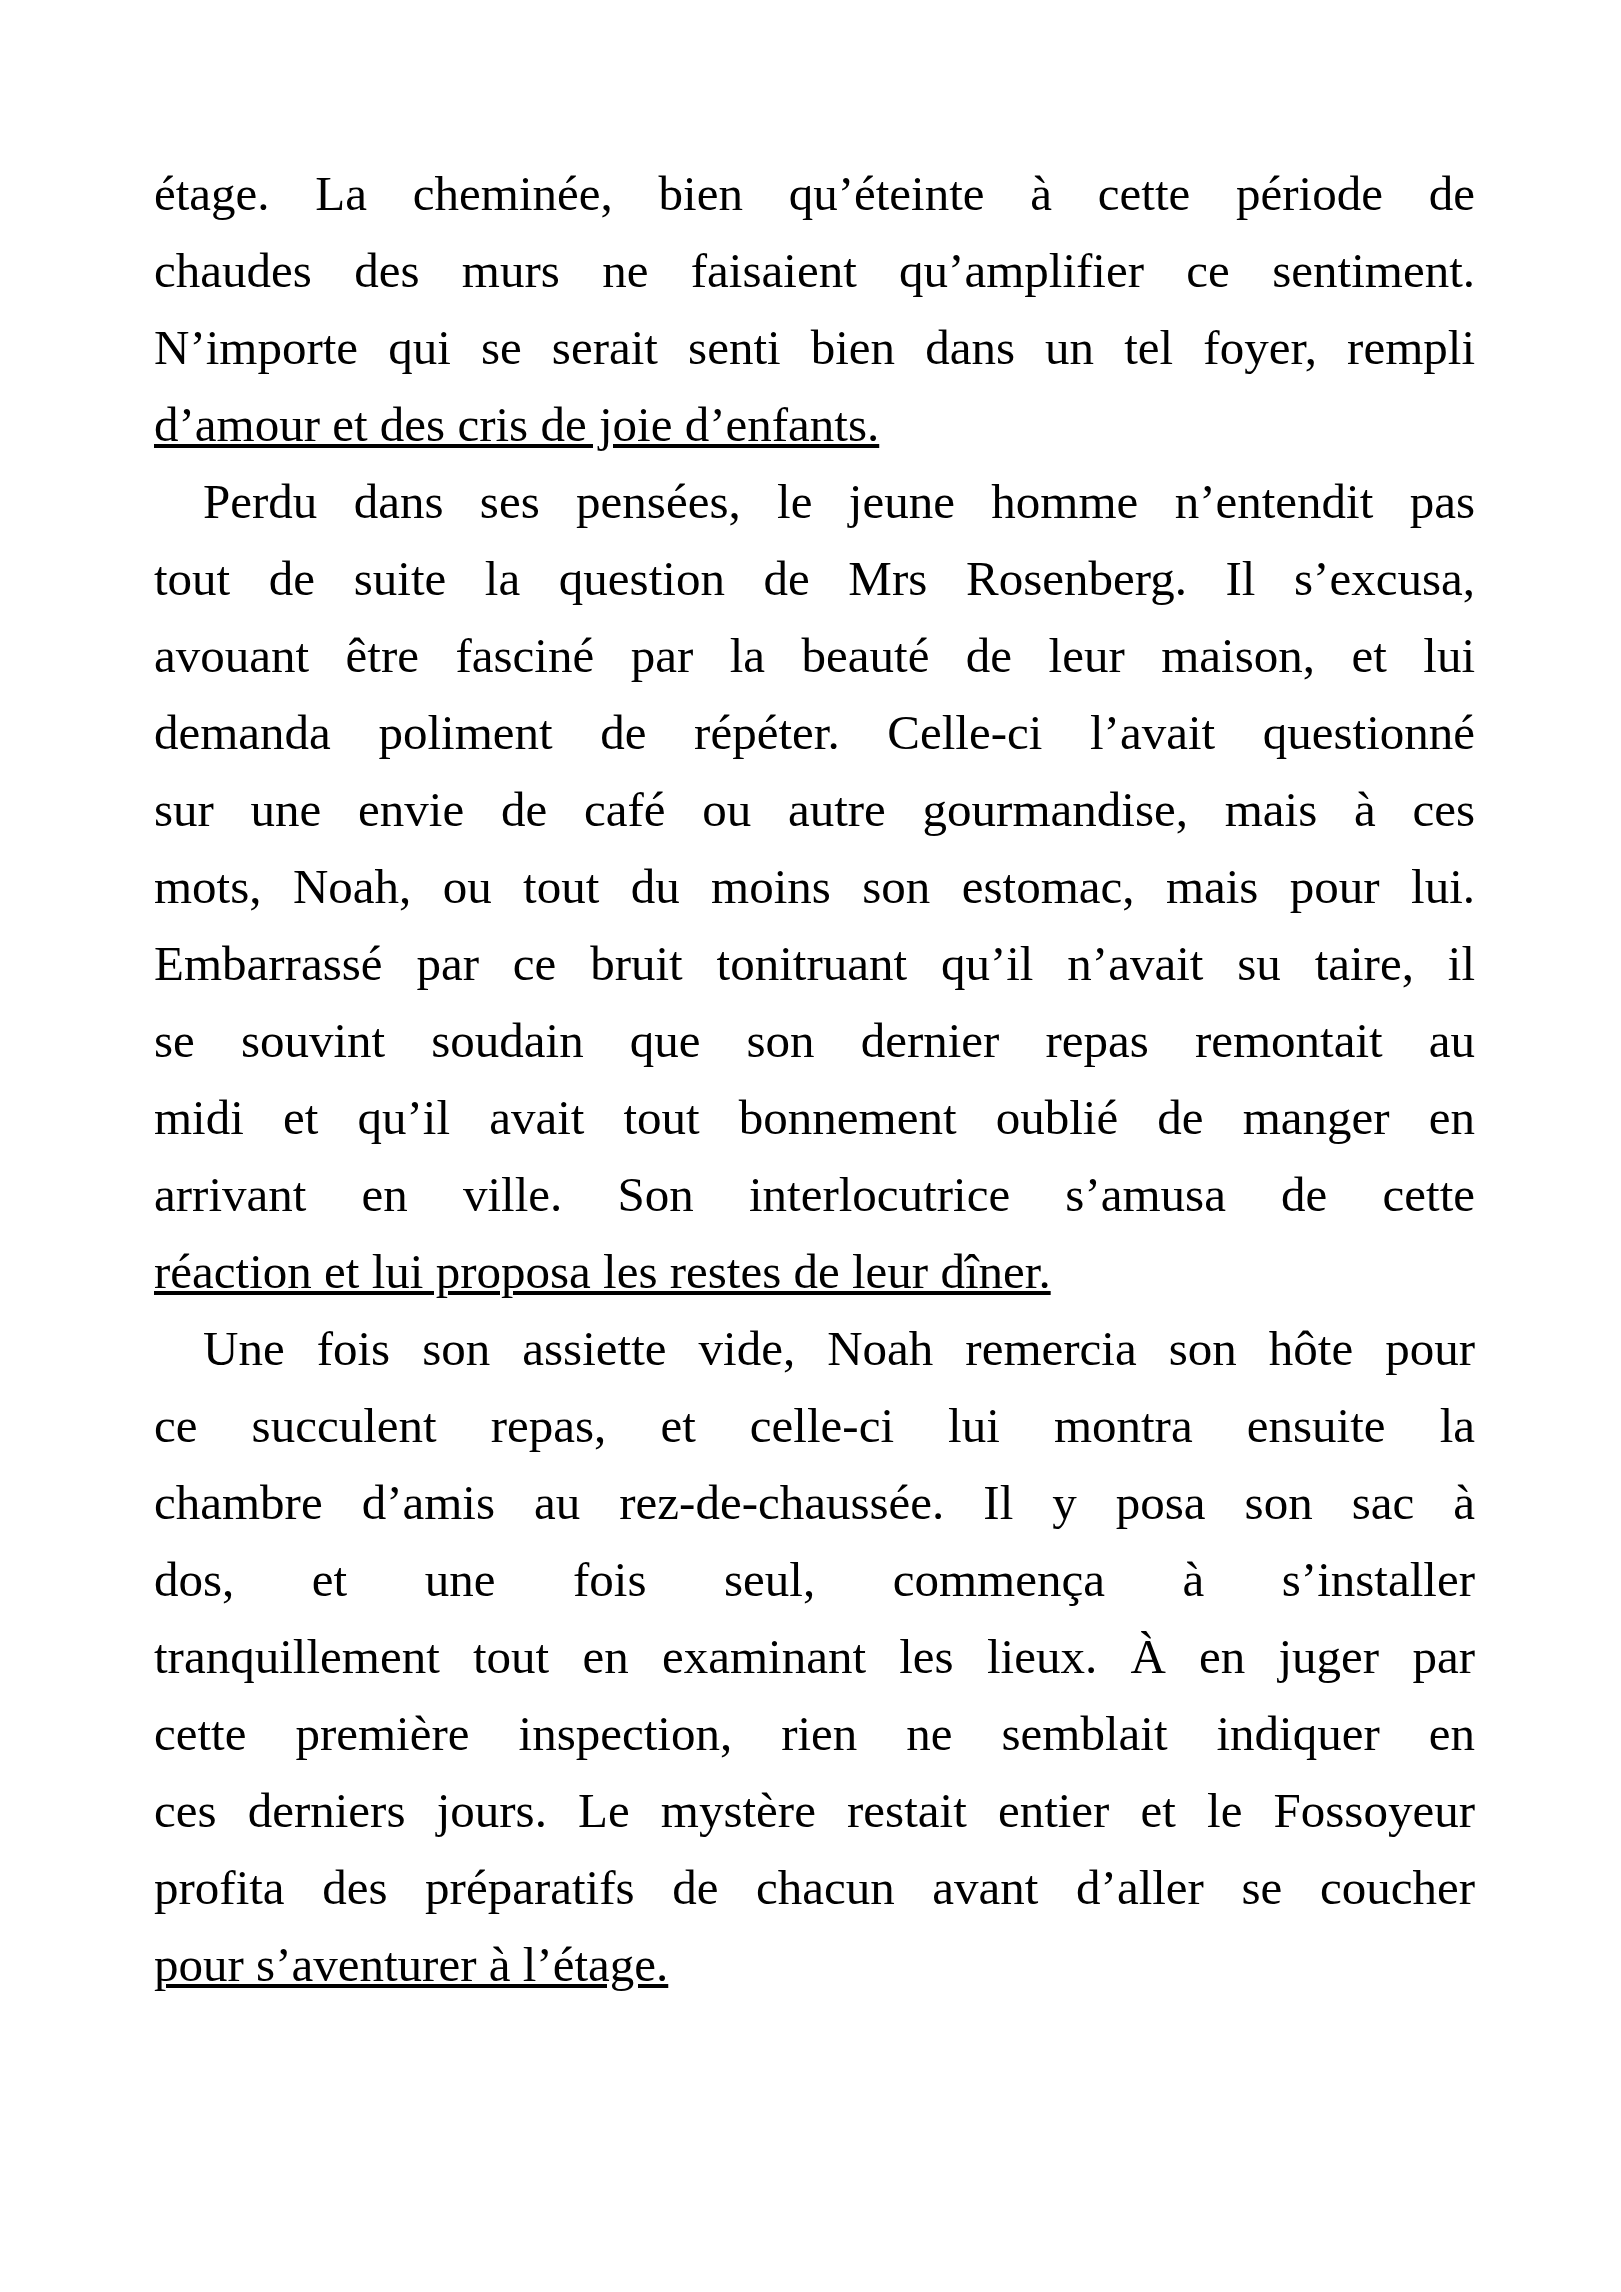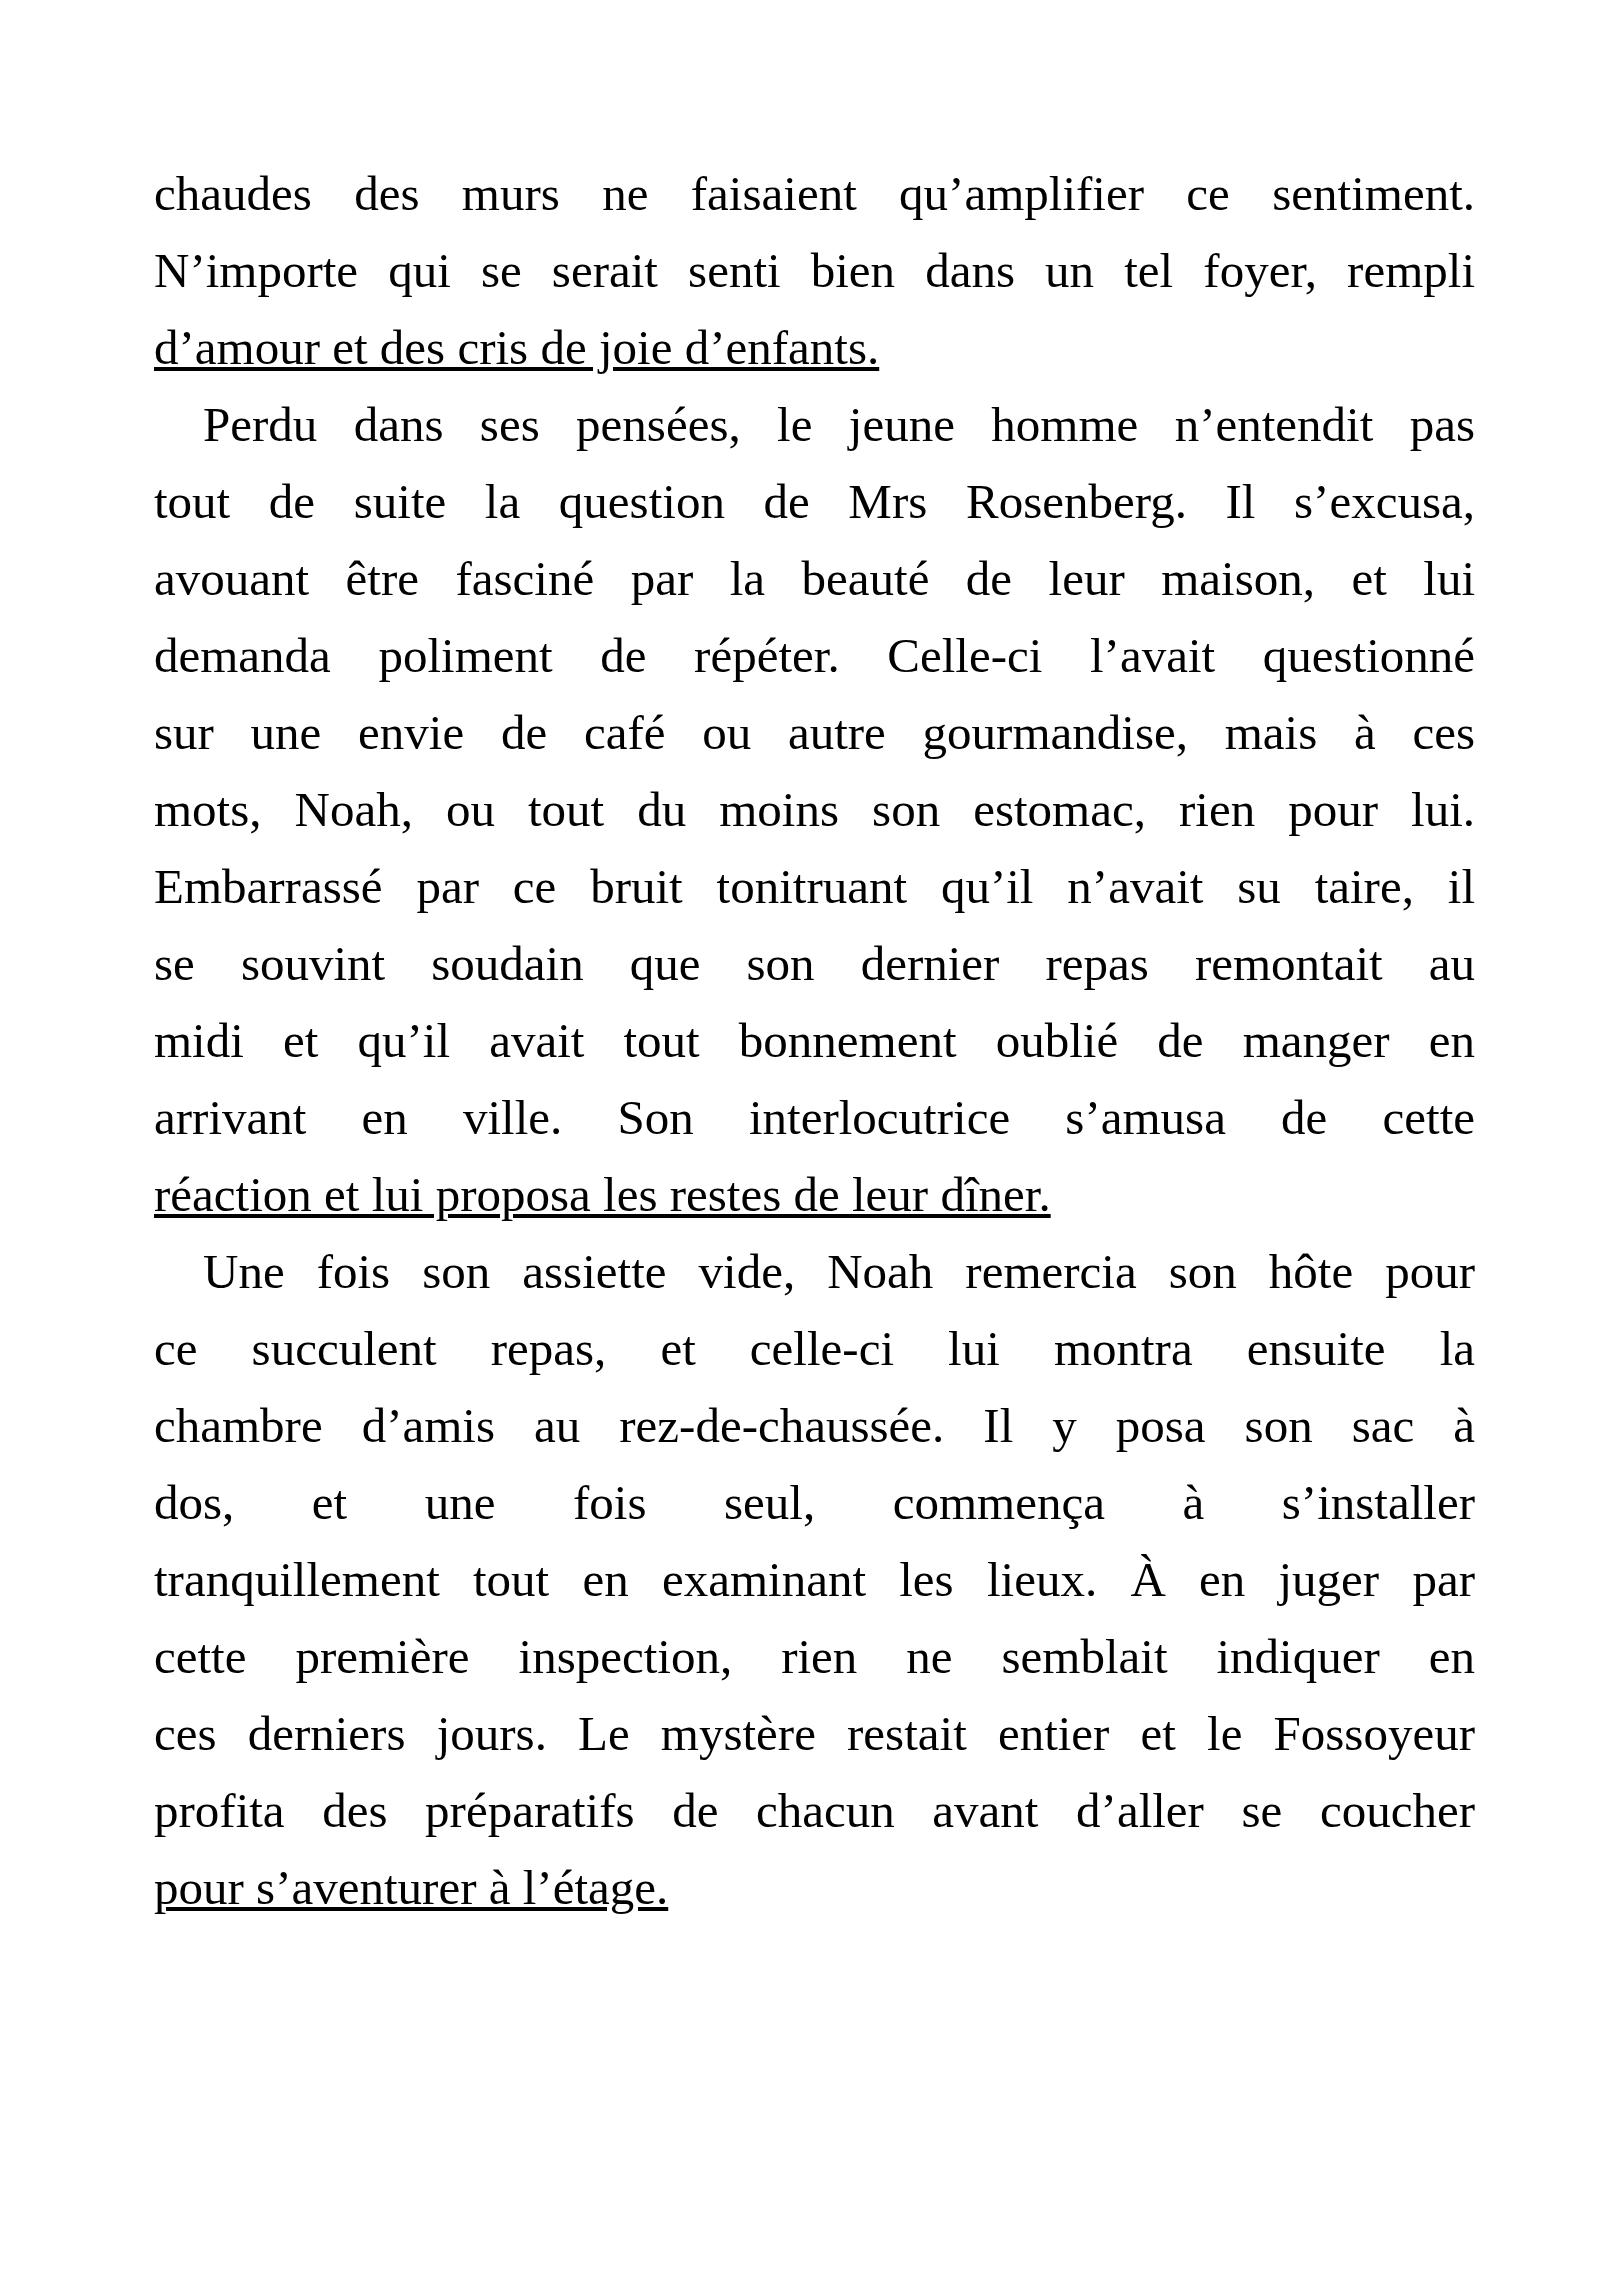--- a/index.html
+++ b/index.html
@@ -15,31 +15,32 @@
     text-align: justify; text-align-last: justify; white-space: nowrap;
   }
   .line.last { text-align-last: left; text-decoration: underline; }
   .line.indent { padding-left: 49px; }
 </style>
 </head>
 <body>
 
 <div class="page">
   <div class="para">
+    <span class="line">étage. La cheminée, bien qu’éteinte à cette période de</span>
     <span class="line">chaudes des murs ne faisaient qu’amplifier ce sentiment.</span>
     <span class="line">N’importe qui se serait senti bien dans un tel foyer, rempli</span>
     <span class="line last">d’amour et des cris de joie d’enfants.</span>
   </div>
   <div class="para">
     <span class="line indent">Perdu dans ses pensées, le jeune homme n’entendit pas</span>
     <span class="line">tout de suite la question de Mrs Rosenberg. Il s’excusa,</span>
     <span class="line">avouant être fasciné par la beauté de leur maison, et lui</span>
     <span class="line">demanda poliment de répéter. Celle-ci l’avait questionné</span>
     <span class="line">sur une envie de café ou autre gourmandise, mais à ces</span>
-    <span class="line">mots, Noah, ou tout du moins son estomac, rien pour lui.</span>
+    <span class="line">mots, Noah, ou tout du moins son estomac, mais pour lui.</span>
     <span class="line">Embarrassé par ce bruit tonitruant qu’il n’avait su taire, il</span>
     <span class="line">se souvint soudain que son dernier repas remontait au</span>
     <span class="line">midi et qu’il avait tout bonnement oublié de manger en</span>
     <span class="line">arrivant en ville. Son interlocutrice s’amusa de cette</span>
     <span class="line last">réaction et lui proposa les restes de leur dîner.</span>
   </div>
   <div class="para">
     <span class="line indent">Une fois son assiette vide, Noah remercia son hôte pour</span>
     <span class="line">ce succulent repas, et celle-ci lui montra ensuite la</span>
     <span class="line">chambre d’amis au rez-de-chaussée. Il y posa son sac à</span>

